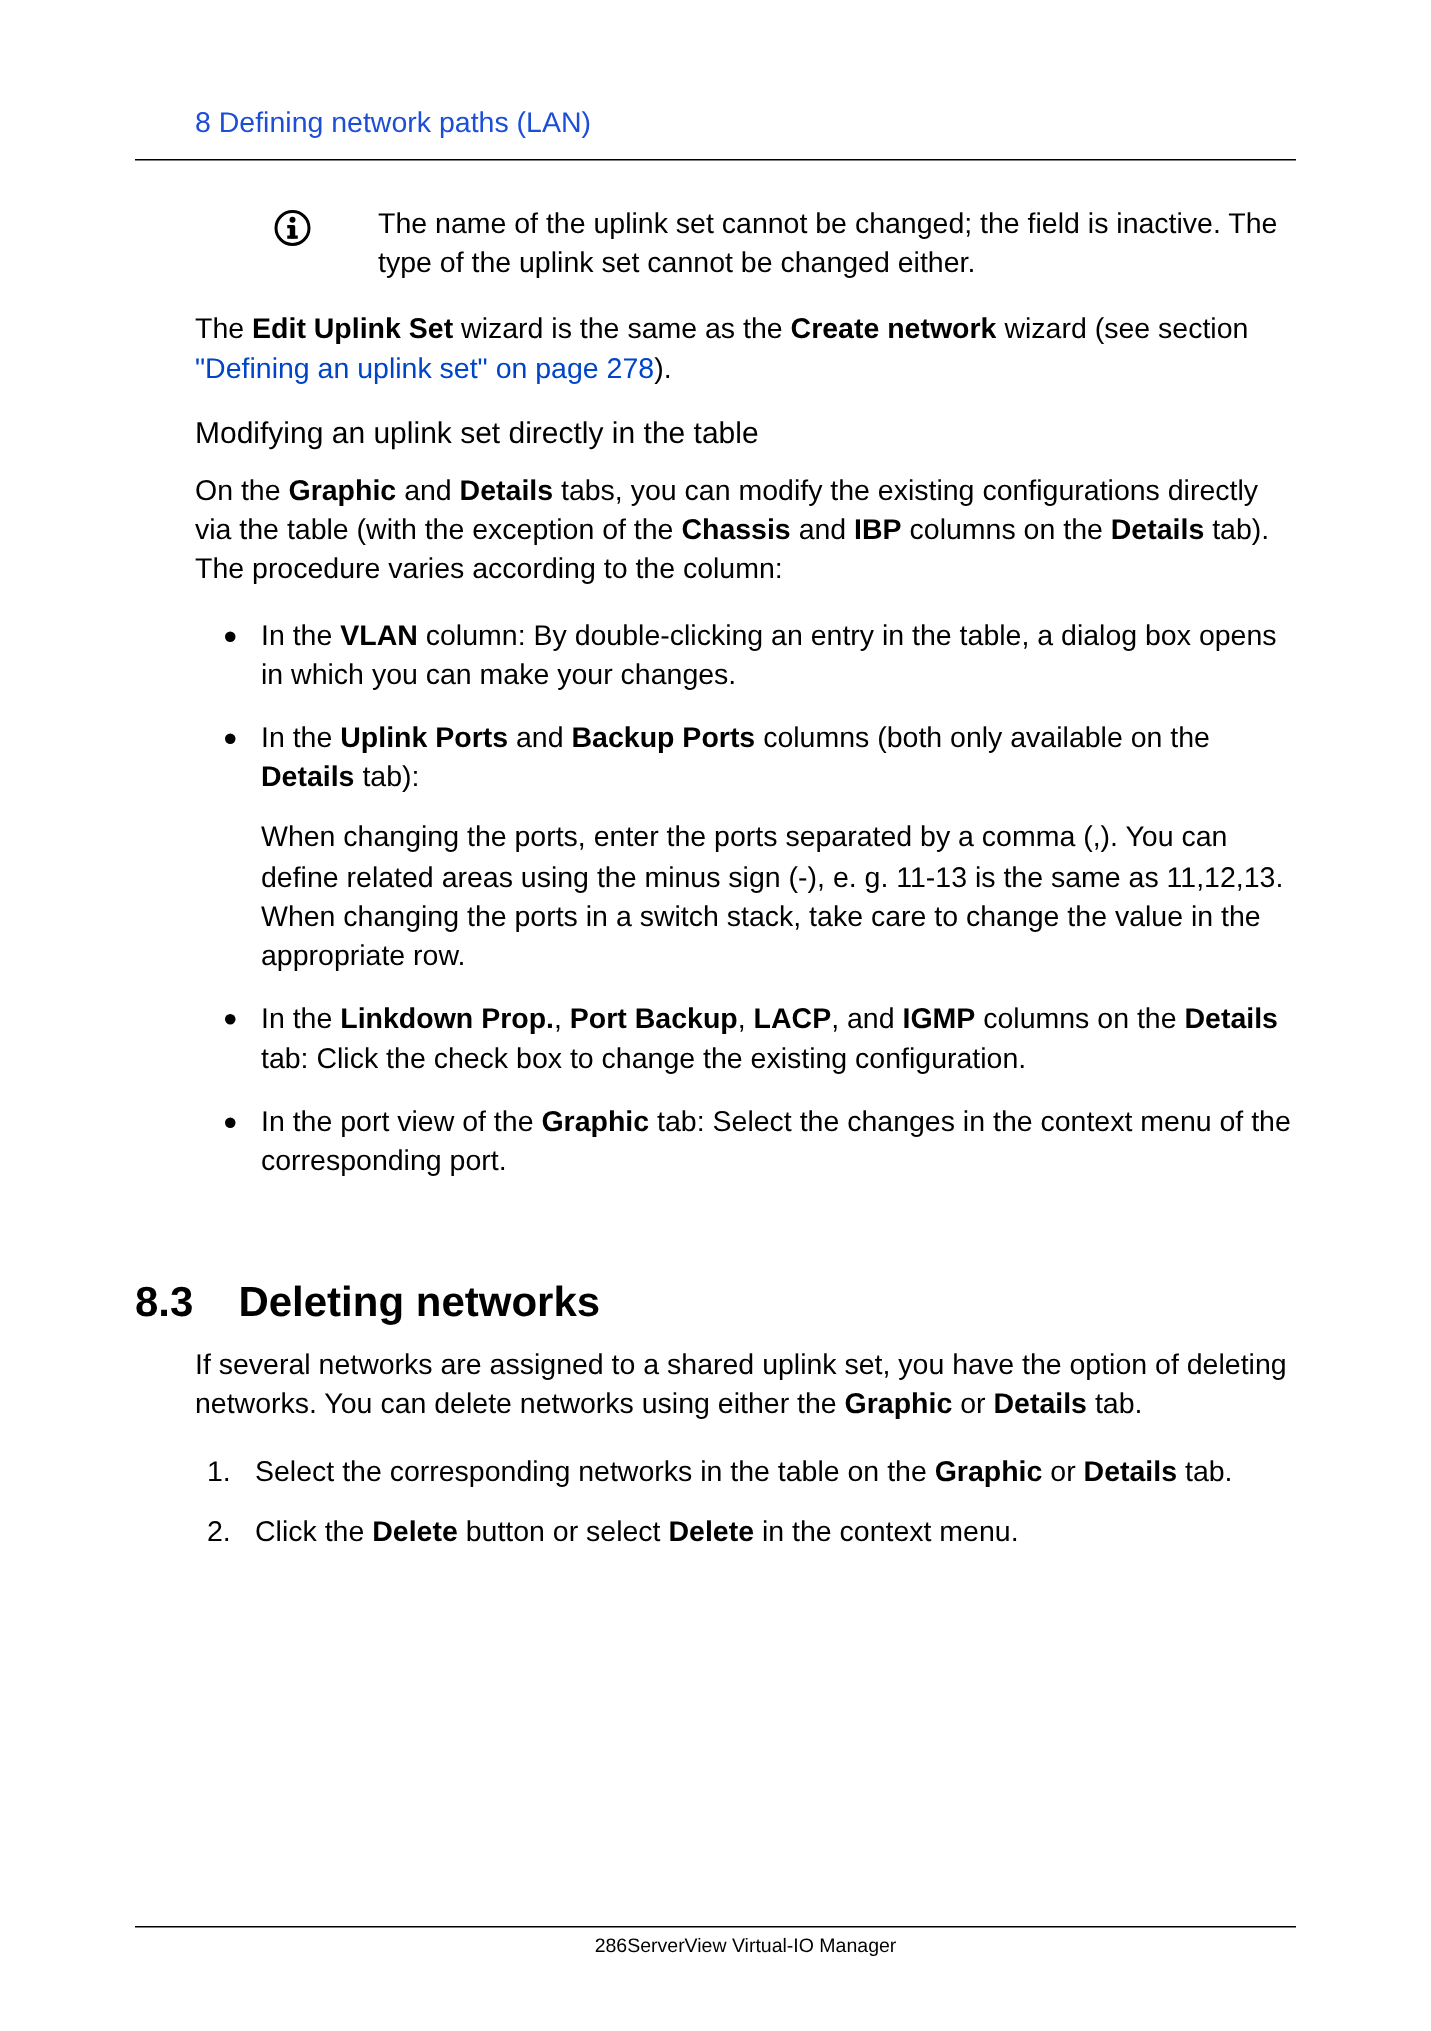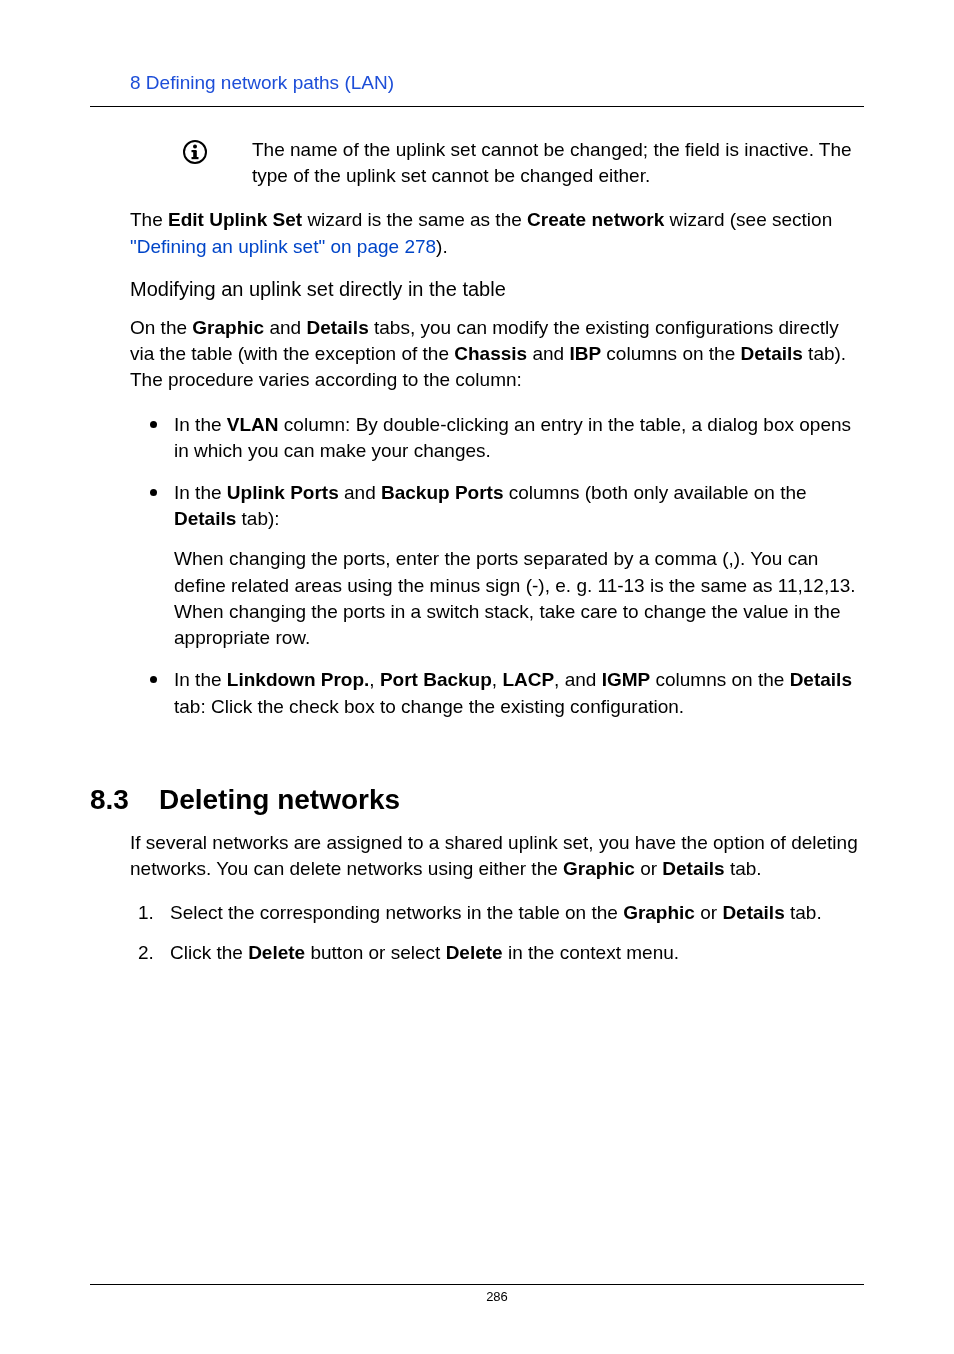--- a/index.html
+++ b/index.html
@@ -173,20 +173,23 @@
       <li>
         <span>In the </span><b>VLAN</b><span> column: By double-clicking an entry in the table, a dialog box opens in which you can make your changes.</span>
       </li>
       <li>
         <span>In the </span><b>Uplink Ports</b><span> and </span><b>Backup Ports</b><span> columns (both only available on the </span><b>Details</b><span> tab):</span>
         <div class="li-sub">When changing the ports, enter the ports separated by a comma (,). You can define related areas using the minus sign (-), e. g. 11-13 is the same as 11,12,13. When changing the ports in a switch stack, take care to change the value in the appropriate row.</div>
       </li>
       <li>
         <span>In the </span><b>Linkdown Prop.</b><span>, </span><b>Port Backup</b><span>, </span><b>LACP</b><span>, and </span><b>IGMP</b><span> columns on the </span><b>Details</b><span> tab: Click the check box to change the existing configuration.</span>
       </li>
+      <li>
+        <span>In the port view of the </span><b>Graphic</b><span> tab: Select the changes in the context menu of the corresponding port.</span>
+      </li>
     </ul>
 
     <div class="h2row" style="margin-left:-40px;">
       <span class="h2num">8.3</span>
       <span class="h2title">Deleting networks</span>
     </div>
 
     <p class="para">
       <span>If several networks are assigned to a shared uplink set, you have the option of deleting networks. You can delete networks using either the </span><b>Graphic</b><span> or </span><b>Details</b><span> tab.</span>
     </p>
@@ -199,16 +202,17 @@
         <span>Click the </span><b>Delete</b><span> button or select </span><b>Delete</b><span> in the context menu.</span>
       </li>
     </ol>
 
   </div>
 
   <div class="footer">
     <hr class="footer-hr">
     <div class="footer-row">
       <span>286</span>
+      <span>ServerView Virtual-IO Manager</span>
     </div>
   </div>
 
 </div>
 
 </body></html>

